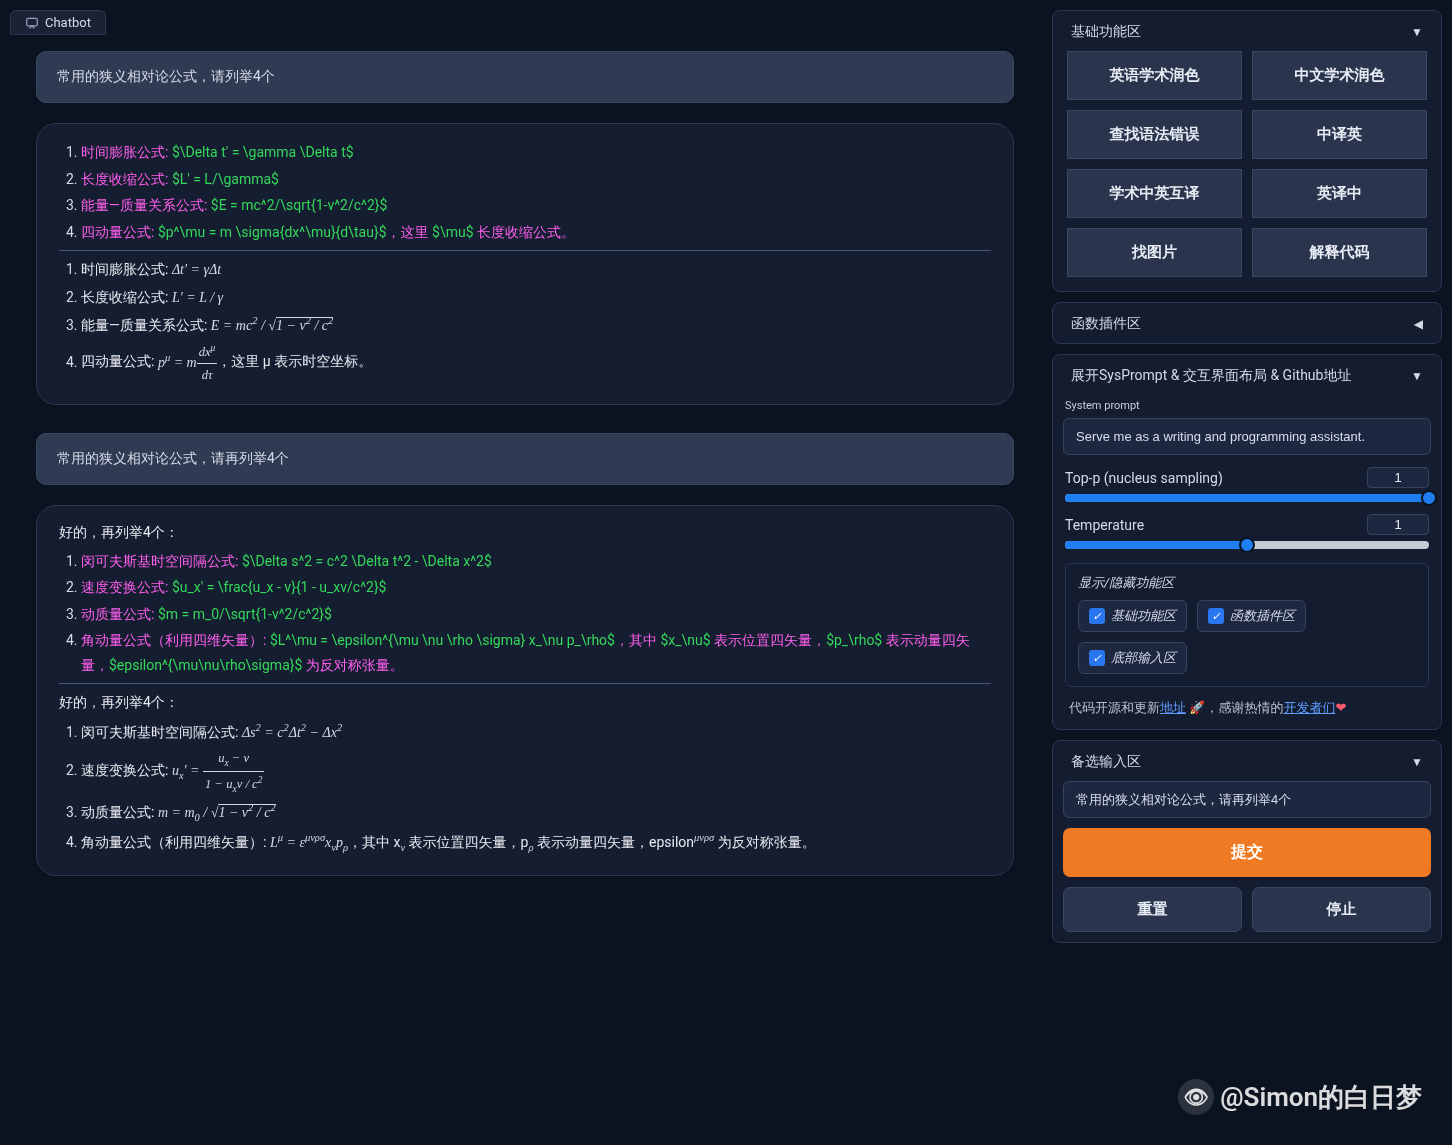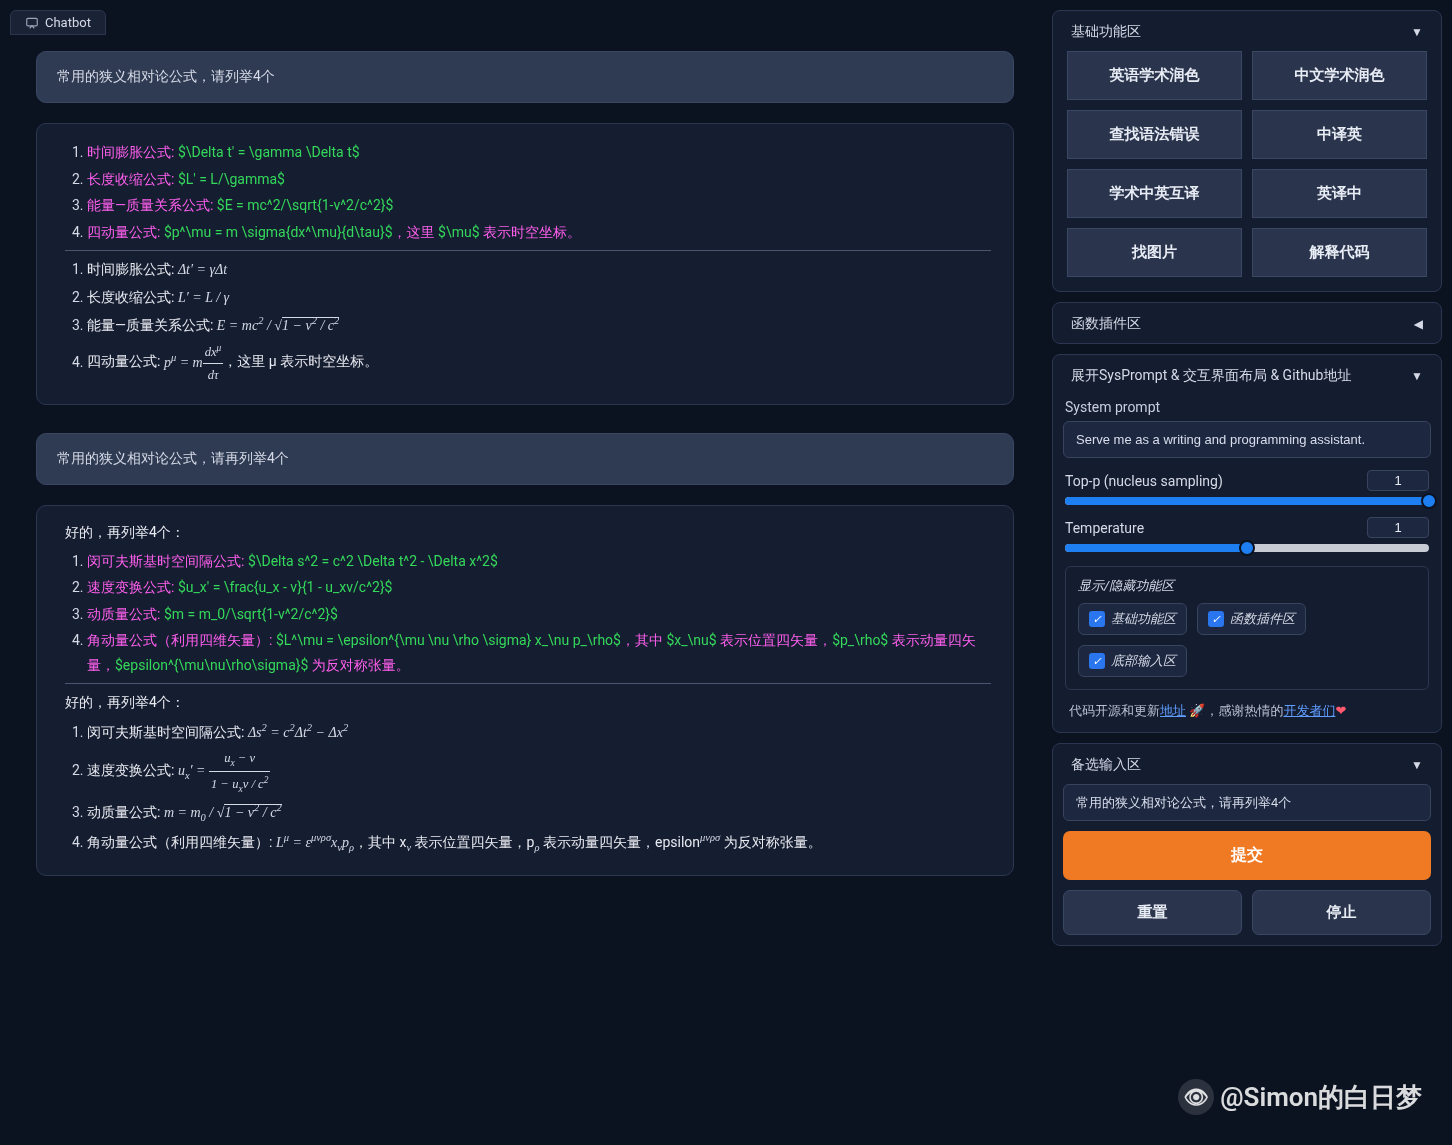--- a/index.html
+++ b/index.html
@@ -30,22 +30,22 @@
 .user-msg {
   background: #2f3a53;
   border: 1px solid #3a4763;
   border-radius: 10px;
   padding: 16px 20px;
   margin: 4px 26px 4px 26px;
 }
 .bot-msg {
   background: #151d31;
   border: 1px solid #2b3650;
-  border-radius: 10px;
-  padding: 14px 22px 16px 28px;
+  border-radius: 20px;
+  padding: 14px 22px 16px 22px;
   margin: 4px 26px 12px 26px;
   line-height: 1.75;
 }
 .bot-msg ol { padding-left: 22px; }
 .bot-msg li { margin: 2px 0; }
 .bot-msg hr { border: 0; border-top: 1px solid #4a5670; margin: 6px 0 6px 0; }
 .cn { color: #e8eaf0; }
 .tex { color: #34d85a; }
 .pk { color: #ff5fed; }
 .rendered { font-style: italic; font-family: "Times New Roman", serif; }
@@ -74,21 +74,21 @@
 .pill-btn {
   background: #2a354d;
   border: 1px solid #3a4763;
   color: #e8ecf5;
   font-weight: 600;
   padding: 14px 6px;
   border-radius: 0;
   text-align: center;
   font-size: 15px;
 }
-.section-label { font-size: 14px; margin: 4px 2px 6px 2px; color: #c8cee0; }
+.section-label { font-size: 11px; margin: 4px 2px 6px 2px; color: #c8cee0; }
 .text-input {
   width: 100%;
   background: #1d2740;
   border: 1px solid #38435e;
   color: #d8deec;
   padding: 10px 12px;
   border-radius: 6px;
   font-size: 13px;
 }
 .param-row { margin: 12px 2px 2px 2px; }
@@ -168,21 +168,21 @@
 
     <div class="user-msg">
       <span>常用的狭义相对论公式，请列举4个</span>
     </div>
 
     <div class="bot-msg">
       <ol>
         <li><span class="pk">时间膨胀公式: </span><span class="tex">$\Delta t' = \gamma \Delta t$</span></li>
         <li><span class="pk">长度收缩公式: </span><span class="tex">$L' = L/\gamma$</span></li>
         <li><span class="pk">能量—质量关系公式: </span><span class="tex">$E = mc^2/\sqrt{1-v^2/c^2}$</span></li>
-        <li><span class="pk">四动量公式: </span><span class="tex">$p^\mu = m \sigma{dx^\mu}{d\tau}$</span><span class="pk">，这里 </span><span class="tex">$\mu$</span><span class="pk"> 表示时空坐标。</span></li>
+        <li><span class="pk">四动量公式: </span><span class="tex">$p^\mu = m \sigma{dx^\mu}{d\tau}$</span><span class="pk">，这里 </span><span class="tex">$\mu$</span><span class="pk"> 长度收缩公式。</span></li>
       </ol>
       <hr>
       <ol>
         <li><span class="cn">时间膨胀公式: </span><span class="rendered">Δt′ = γΔt</span></li>
         <li><span class="cn">长度收缩公式: </span><span class="rendered">L′ = L / γ</span></li>
         <li><span class="cn">能量—质量关系公式: </span><span class="rendered">E = mc<sup>2</sup> / √<span style="border-top:1px solid #d5dae6;">1 − v<sup>2</sup> / c<sup>2</sup></span></span></li>
         <li><span class="cn">四动量公式: </span><span class="rendered">p<sup>μ</sup> = m<span class="frac"><span class="num">dx<sup>μ</sup></span><span class="den">dτ</span></span></span><span class="cn">，这里 μ 表示时空坐标。</span></li>
       </ol>
     </div>
 

